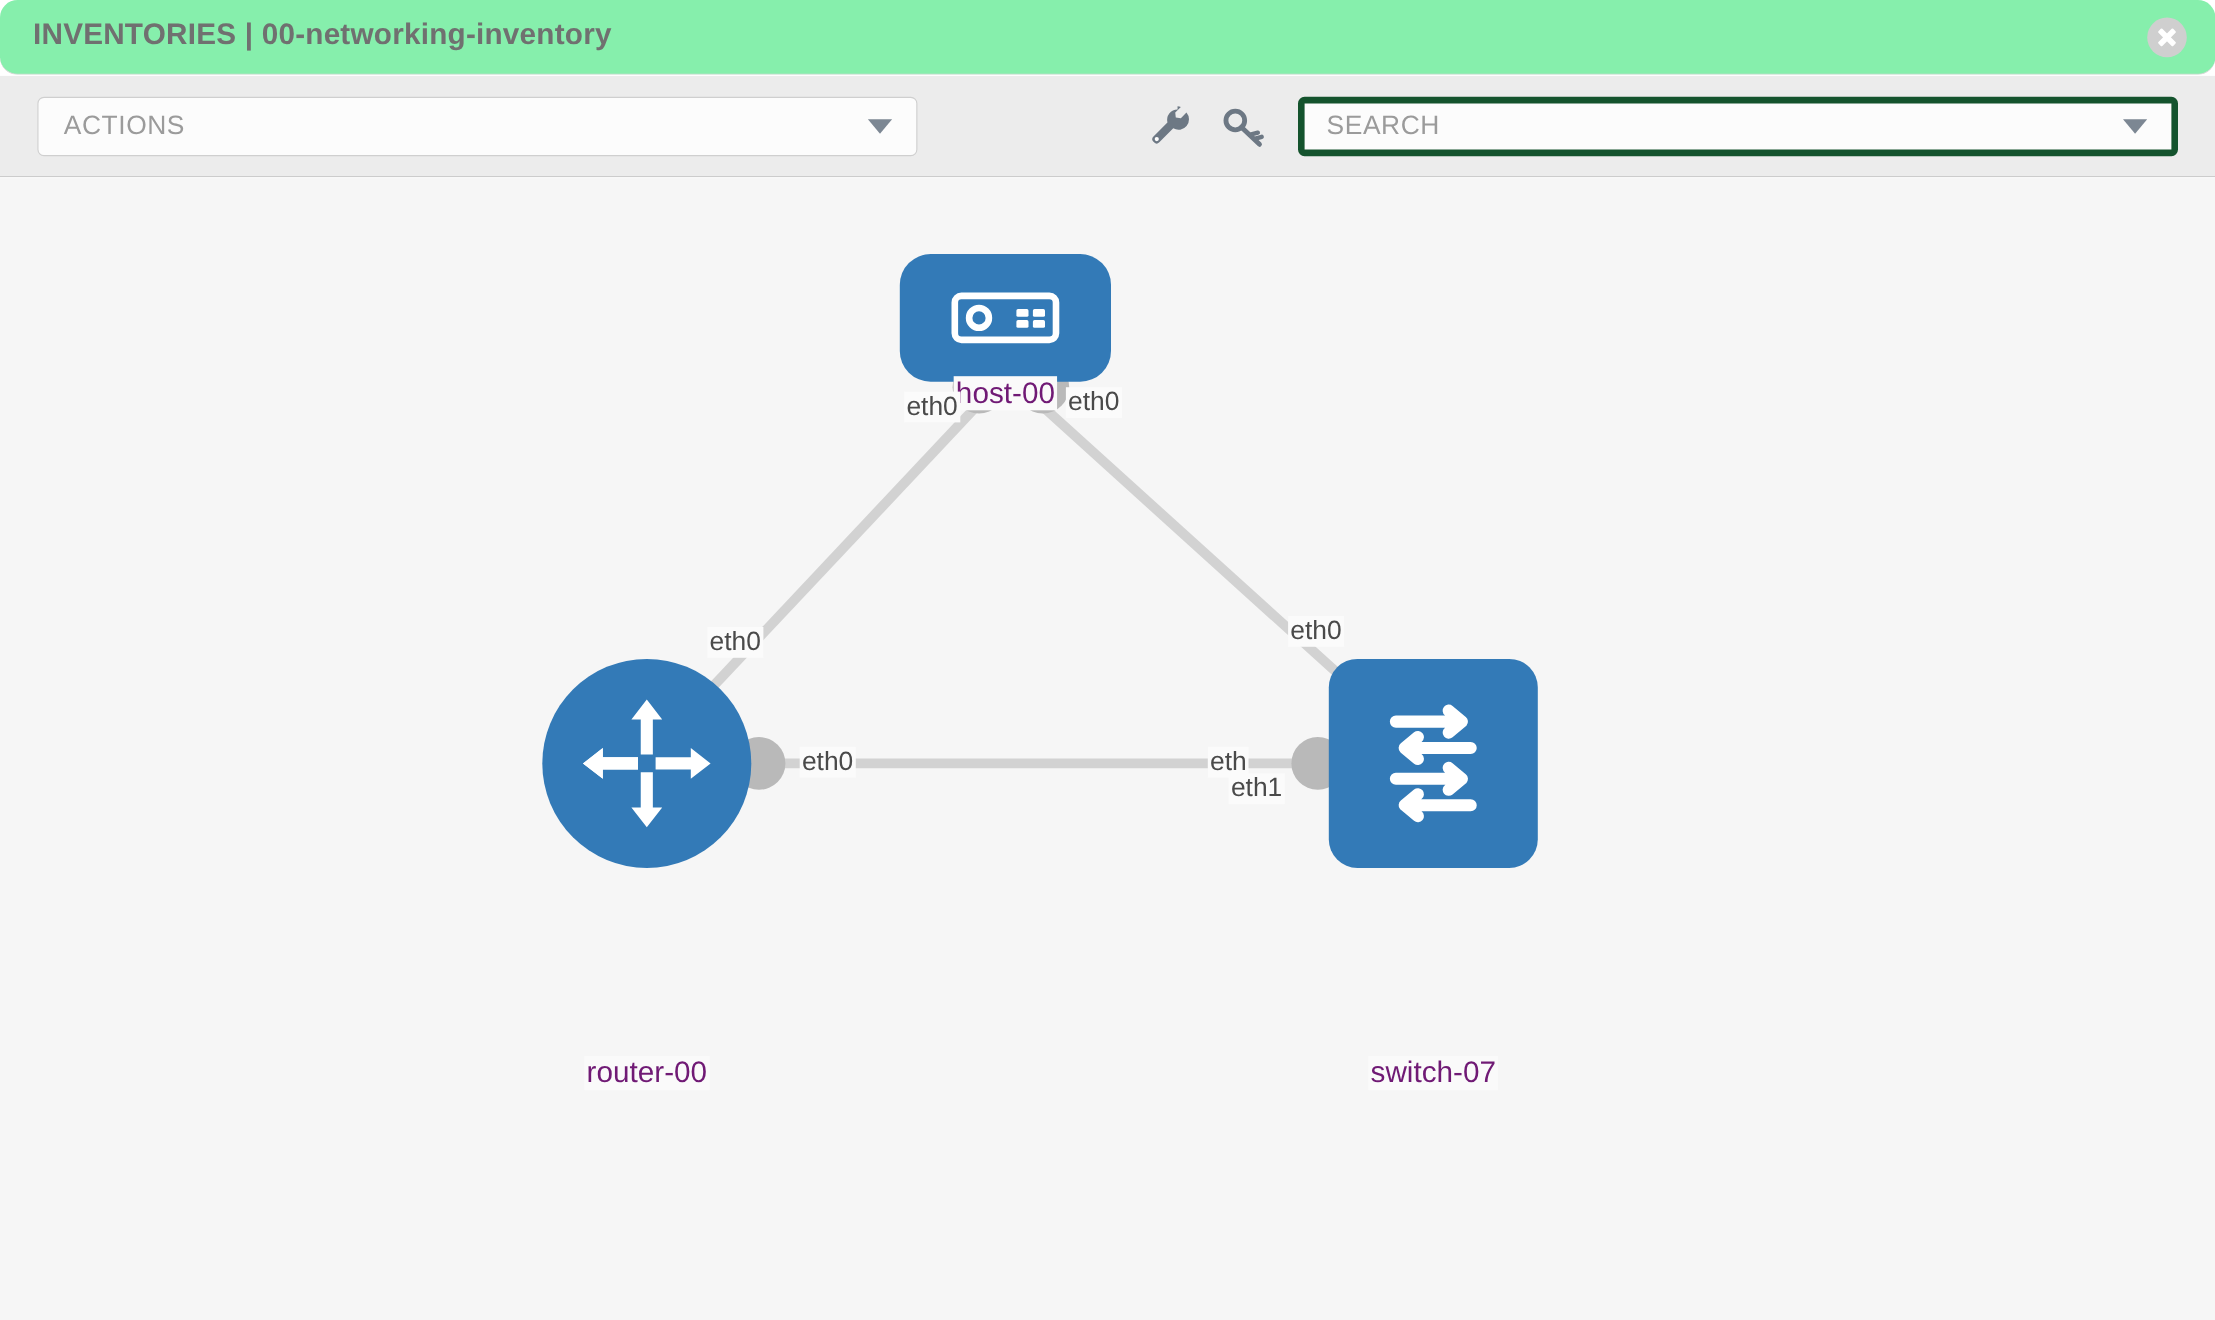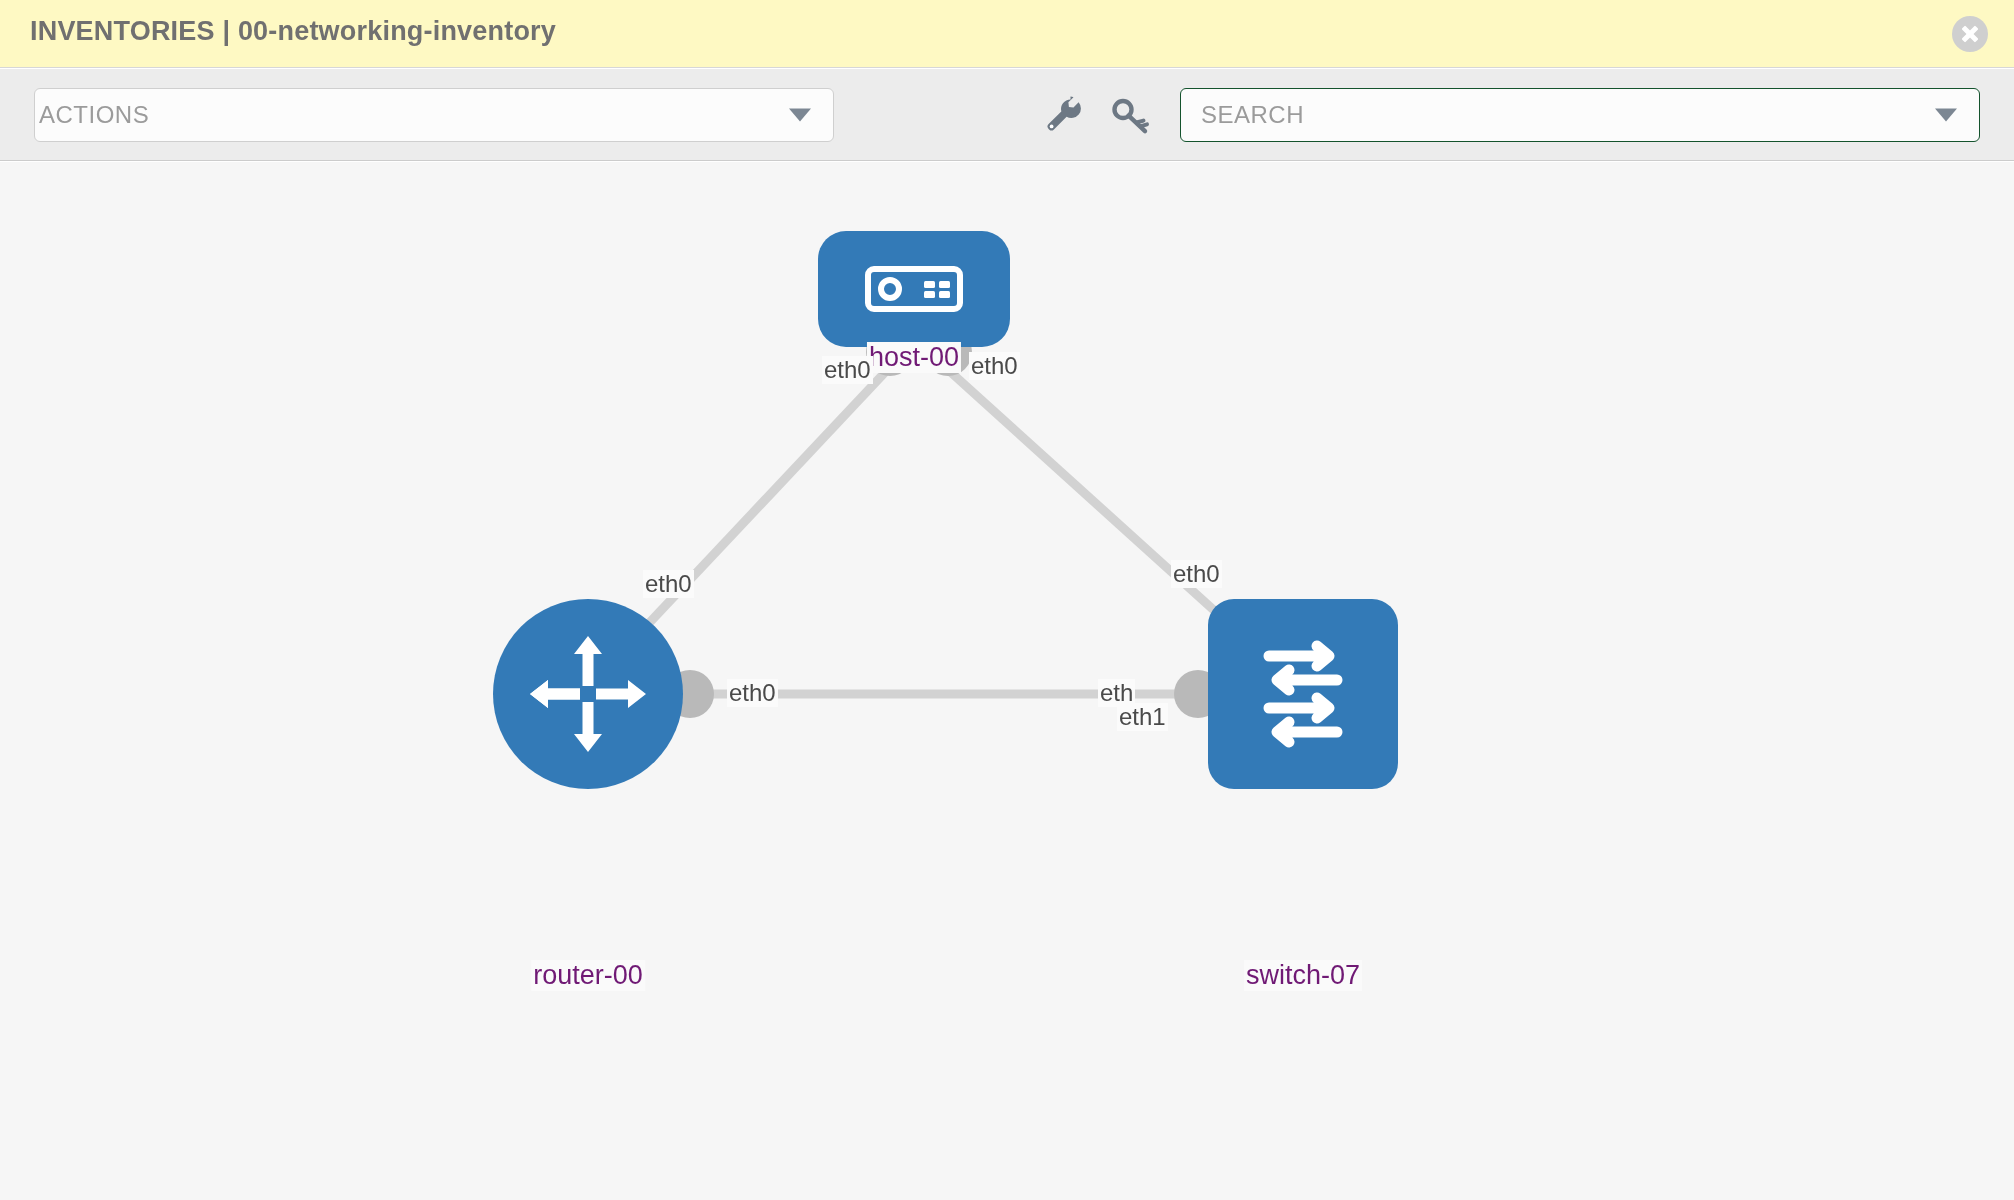--- a/index.html
+++ b/index.html
@@ -19,22 +19,23 @@
     height: 1200px;
     background: #ffffff;
   }
 
   
   .header {
     position: absolute;
     top: 0; left: 0;
     width: 2014px;
     height: 68px;
-    background: #fef9c3;
+    background: #86efac;
     border-bottom: 1px solid #d7d7d7;
+    border-radius: 16px;
   }
 
   .page-title {
     position: absolute;
     left: 30px;
     top: 16px;
     font-size: 27px;
     font-weight: bold;
     color: #707070;
     letter-spacing: 0.2px;
@@ -79,21 +80,21 @@
     top: 19px;
     width: 800px;
     height: 54px;
     background: #fcfcfc;
     border: 1px solid #cfcfcf;
     border-radius: 6px;
     cursor: pointer;
   }
   .actions-select .label {
     position: absolute;
-    left: 4px;
+    left: 23px;
     top: 50%;
     transform: translateY(-50%);
     font-size: 24px;
     color: #9b9b9b;
     letter-spacing: 0.5px;
   }
   .caret {
     position: absolute;
     right: 22px;
     top: 50%;
@@ -115,21 +116,21 @@
   .tool-icon.key    { left: 1108px; }
   .tool-icon svg { display: block; width: 100%; height: 100%; }
 
   .search-box {
     position: absolute;
     left: 1180px;
     top: 19px;
     width: 800px;
     height: 54px;
     background: #fcfcfc;
-    border: 1px solid #14532d;
+    border: 6px solid #14532d;
     border-radius: 6px;
     cursor: text;
   }
   .search-box .placeholder {
     position: absolute;
     left: 20px;
     top: 50%;
     transform: translateY(-50%);
     font-size: 24px;
     color: #9b9b9b;

